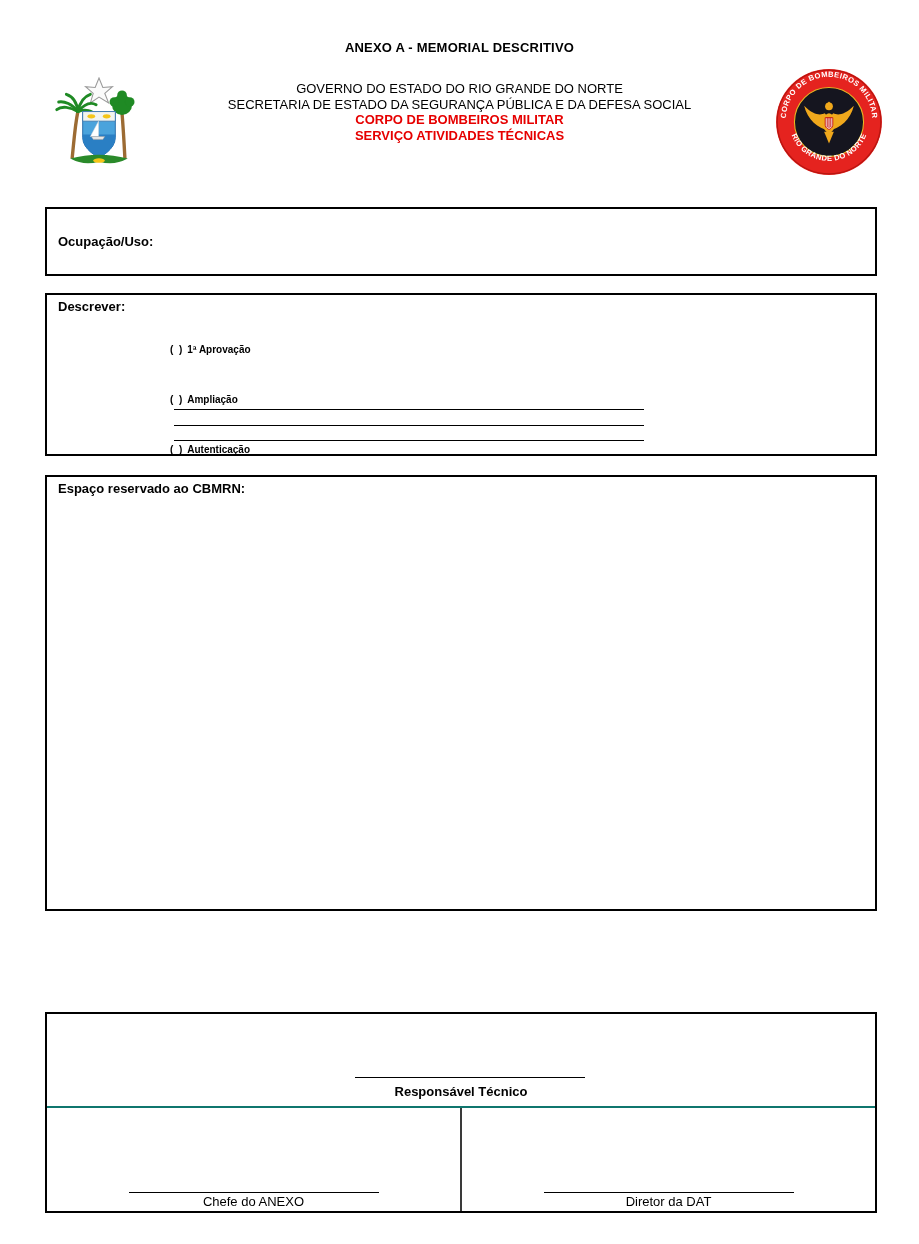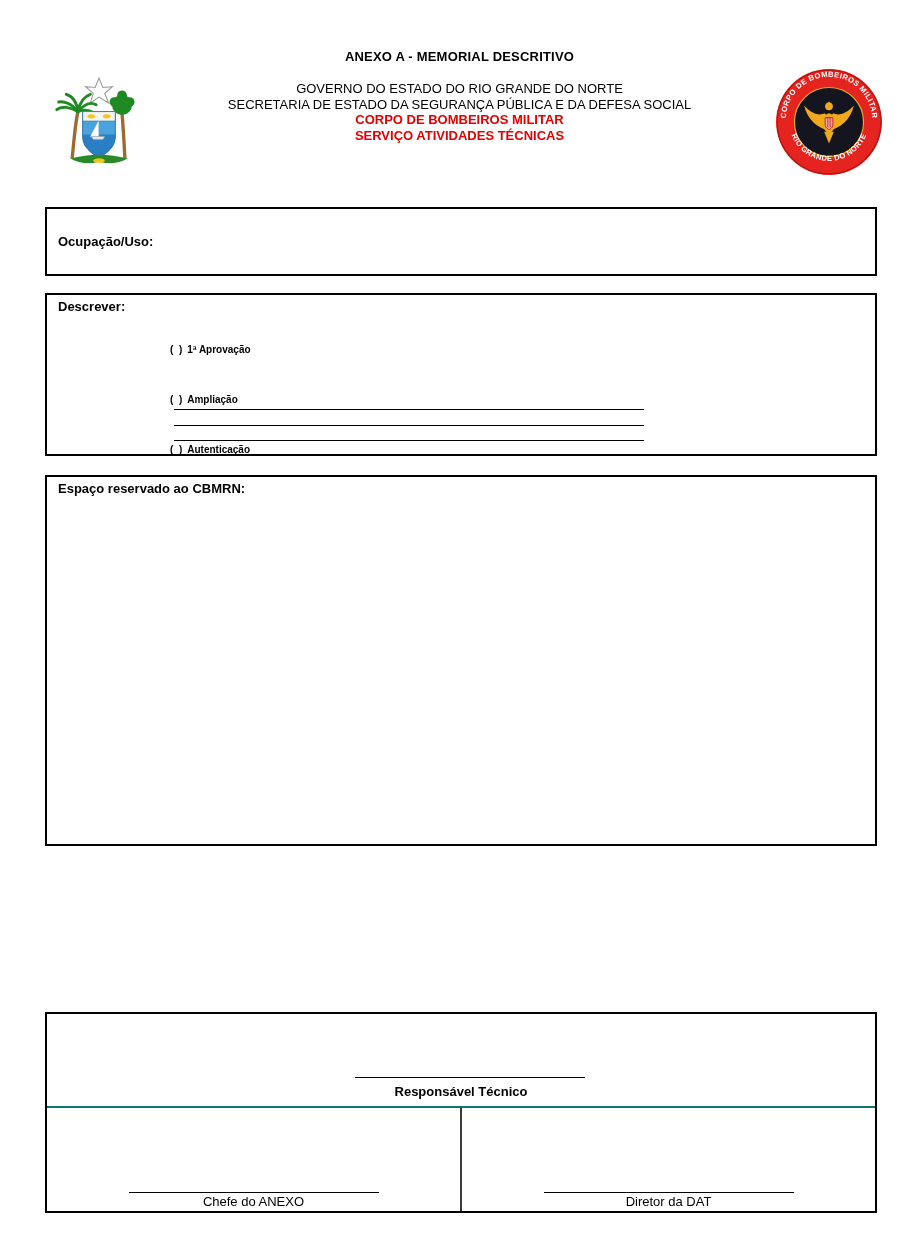--- a/index.html
+++ b/index.html
@@ -1,21 +1,21 @@
 <!DOCTYPE html>
 <html><head>
 <meta charset="utf-8">
 <style>
   html,body { margin:0; padding:0; background:#ffffff; }
   .page {
     position:relative; width:919px; height:1244px; background:#fff;
     font-family:"Liberation Sans", sans-serif; color:#000; overflow:hidden;
   }
   .centered { position:absolute; left:0; width:100%; text-align:center; }
-  .anexo-title { top:49px; font-size:13px; font-weight:bold; letter-spacing:.2px; }
+  .anexo-title { top:40px; font-size:13px; font-weight:bold; letter-spacing:.2px; }
   .org-block { top:81px; font-size:13px; line-height:15.5px; }
   .org-line.red { color:#e60000; font-weight:bold; }
   .doc-title { top:178px; font-size:13px; font-weight:bold; }
 
   .logo-left  { position:absolute; left:50px;  top:77px; width:98px;  height:96px; }
   .logo-right { position:absolute; left:775px; top:68px; width:108px; height:108px; }
 
   .box { position:absolute; left:45px; width:832px; border:2.5px solid #000; box-sizing:border-box; background:#fff; }
   .box-label { font-size:13px; font-weight:bold; }
 
@@ -23,21 +23,21 @@
   .box1 .fill-area { flex:1; align-self:stretch; }
 
   .box2 { top:293px; height:163px; }
   .fin-label { position:absolute; left:11px; top:4px; }
   .fin-options { position:absolute; left:123px; top:14px; font-size:10px; font-weight:bold; line-height:16.6px; white-space:pre; }
   .fin-option .mark { margin-right:5px; }
   .desc-line { display:inline-block; width:396px; height:14px; border-bottom:1.5px solid #000; margin-left:6px; }
   .cont-line { position:absolute; left:127px; width:470px; height:0; border-bottom:1.5px solid #000; }
   .cont-line.l1 { top:114px; } .cont-line.l2 { top:130px; } .cont-line.l3 { top:145px; }
 
-  .box3 { top:475px; height:371px;padding-left:32px; }
+  .box3 { top:475px; height:436px;padding-left:32px; }
   .esp-label { position:absolute; left:11px; top:4px; }
   .esp-area { position:absolute; left:0; top:24px; right:0; bottom:0; }
 
   .box4 { top:1012px; height:201px; display:flex; flex-direction:column; padding:0; }
   .resp-cell { position:relative; height:92px; border-bottom:2px solid #0f766e; }
   .resp-line { position:absolute; top:63px; left:50%; transform:translateX(calc(-50% + 9px)); width:230px; height:0; border-bottom:1.5px solid #000; }
   .resp-label { position:absolute; top:70px; left:0; width:100%; text-align:center; font-size:13px; font-weight:bold; }
   .sig-row { flex:1; display:flex; }
   .sig-cell { position:relative; flex:1; }
   .sig-cell.left { border-right:2px solid #3a3a3a; }

